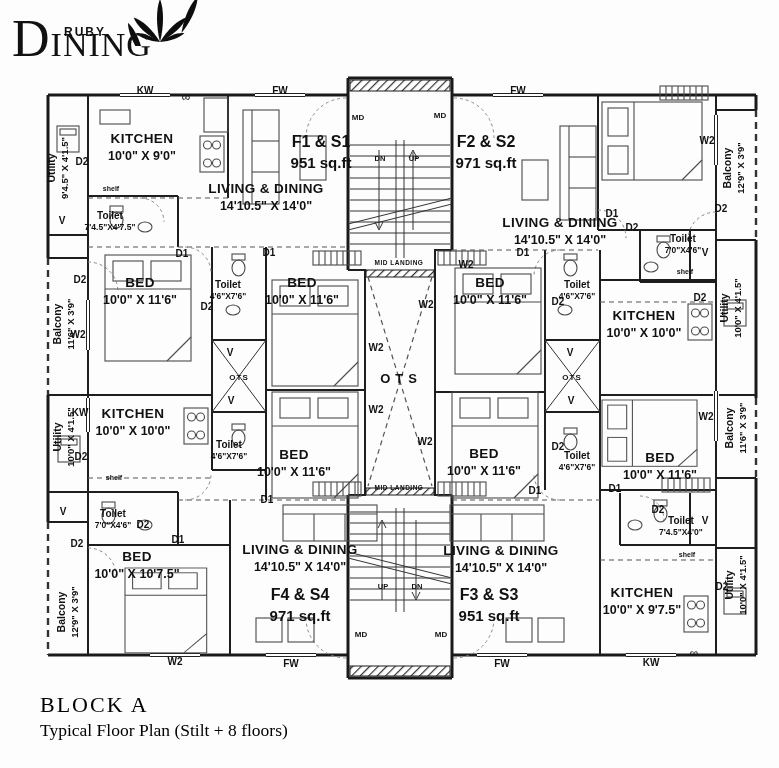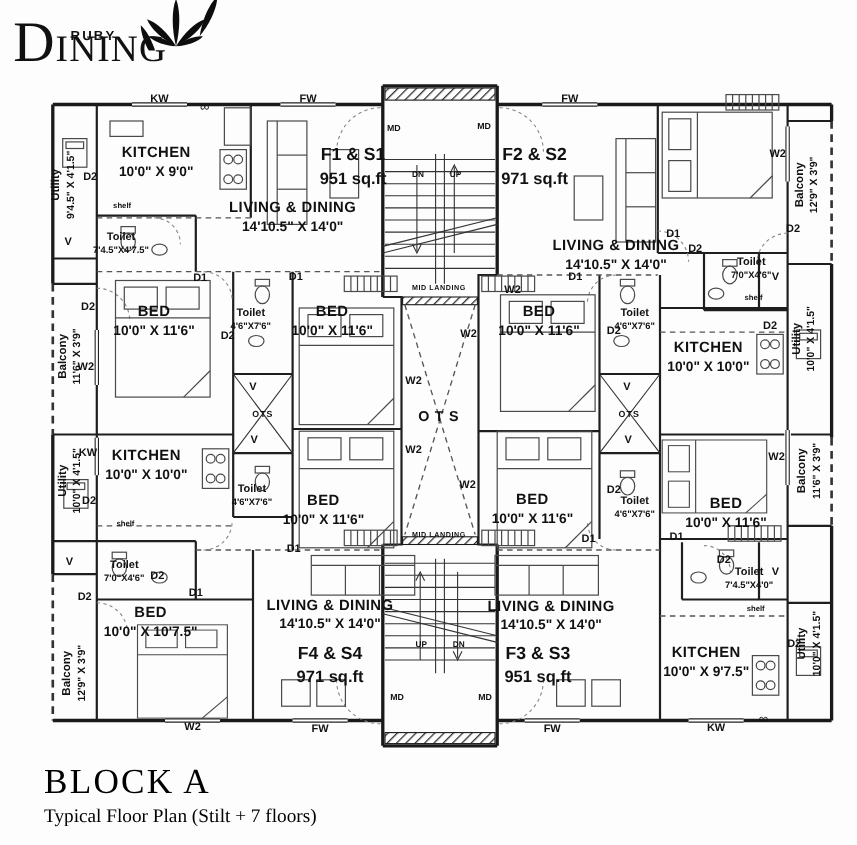--- a/index.html
+++ b/index.html
@@ -33,21 +33,21 @@
   .tag{position:absolute;transform:translate(-50%,-50%);z-index:3;font-size:10px;font-weight:700;white-space:nowrap}
   .md{font-size:8px}
   .stair{font-size:7.5px}
   .shelfsz{font-size:7px}
   .vent{font-size:12px;font-weight:400}
   .midlanding{position:absolute;transform:translate(-50%,-50%);z-index:3;font-size:6.5px;font-weight:700;letter-spacing:.5px}
   .ots-main{position:absolute;transform:translate(-50%,-50%);z-index:3;font-size:13px;font-weight:700;letter-spacing:5px}
   .ots-small{position:absolute;transform:translate(-50%,-50%);z-index:3;font-size:8px;font-weight:700;letter-spacing:1px}
   
   #footer{position:absolute;left:40px;top:692px;z-index:5;font-family:"Liberation Serif",serif;color:#000}
-  #footer .block{font-size:32px;letter-spacing:2px}
+  #footer .block{font-size:22px;letter-spacing:2px}
   #footer .sub{font-size:17.5px;margin-top:2px}
   
   .w3{stroke:#1a1a1a;stroke-width:3;fill:none}
   .w2{stroke:#1e1e1e;stroke-width:2;fill:none}
   .thin{stroke:#333;stroke-width:1;fill:none}
   .dash{stroke:#555;stroke-width:1.2;fill:none;stroke-dasharray:5 4}
   .rail{stroke:#333;stroke-width:2.4;fill:none;stroke-dasharray:7 5}
   .arc{stroke:#888;stroke-width:1;fill:none;stroke-dasharray:3 3}
   .furn{stroke:#4a4a4a;stroke-width:1.1;fill:none}
   .winrect{fill:#fff;stroke:none}
@@ -452,16 +452,16 @@
 
   <span class="tag shelfsz" style="left:111px;top:188px">shelf</span>
   <span class="tag shelfsz" style="left:685px;top:271px">shelf</span>
   <span class="tag shelfsz" style="left:114px;top:477px">shelf</span>
   <span class="tag shelfsz" style="left:687px;top:554px">shelf</span>
   <span class="tag vent" style="left:186px;top:97px">∞</span>
   <span class="tag vent" style="left:694px;top:653px">∞</span>
 
   <div id="footer">
     <div class="block">BLOCK A</div>
-    <div class="sub">Typical Floor Plan (Stilt + 7 floors)</div>
+    <div class="sub">Typical Floor Plan (Stilt + 8 floors)</div>
   </div>
 
 </div>
 
 </body></html>

